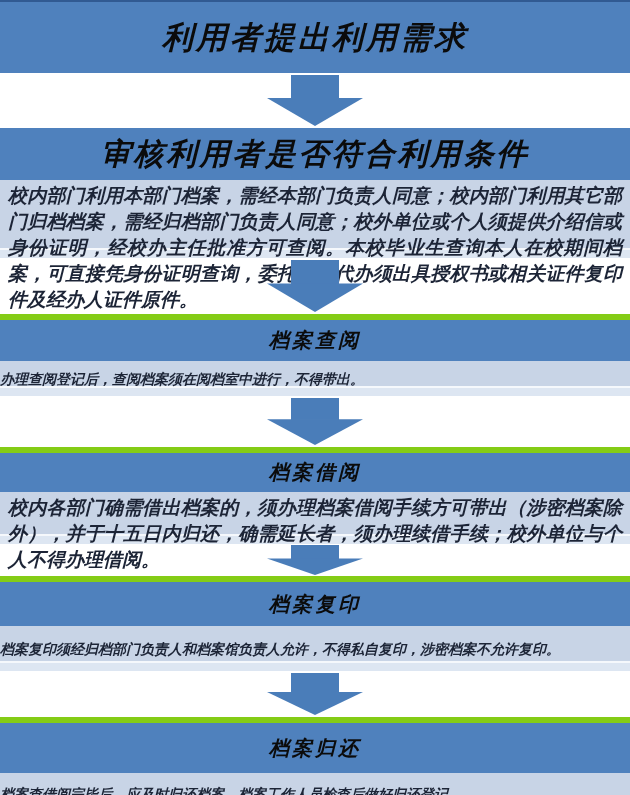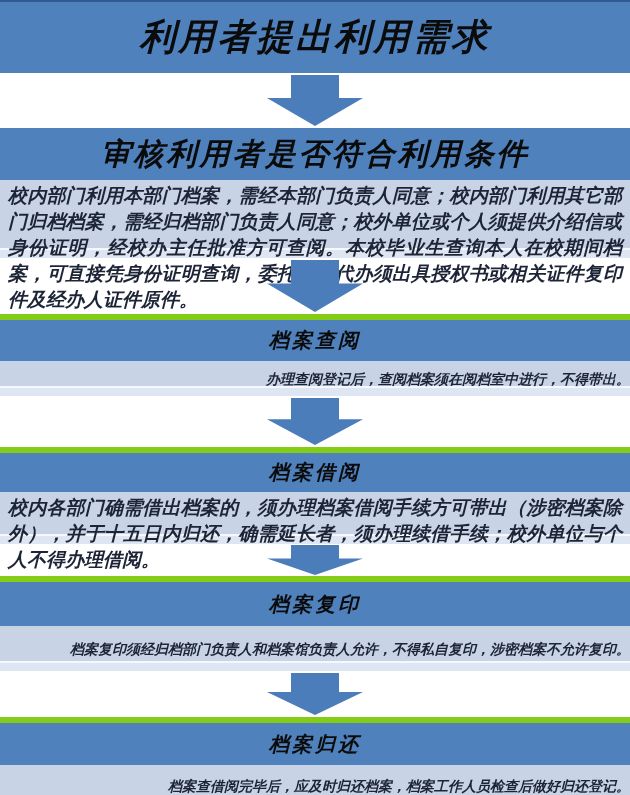--- a/index.html
+++ b/index.html
@@ -17,46 +17,46 @@
     display: flex;
     align-items: center;
     justify-content: center;
     background: #4f81bd;
     color: #0b0b0b;
     font-weight: bold;
     letter-spacing: 3px;
     font-style: italic;
     text-align: center;
   }
-  .banner.first { height: 73px; font-size: 36px; border-top: 2px solid #315a92; }
+  .banner.first { height: 73px; font-size: 31px; border-top: 2px solid #315a92; }
   .banner.b2 { height: 52px; font-size: 30px; }
   .banner.small { font-size: 20px; border-top: 6px solid #84cc16; text-align: center; }
   .b3 { height: 47px; }
   .b4 { height: 45px; }
   .b5 { height: 50px; }
-  .b6 { height: 48px; }
+  .b6 { height: 56px; }
   .body {
     background: linear-gradient(to bottom,
       #c8d4e6 0,
       #c8d4e6 calc(100% - 10px),
       #f5f8fc calc(100% - 10px),
       #f5f8fc calc(100% - 8px),
       #dde6f2 calc(100% - 8px),
       #dde6f2 100%);
     color: #1c2436;
     font-weight: bold;
     font-style: italic;
     font-size: 19px;
     line-height: 26px;
   }
   .body.left { text-align: justify; padding: 2px 8px 0 8px; }
   .body.center {
     display: flex;
     align-items: center;
-    justify-content: flex-end;
+    justify-content: flex-start;
     font-size: 14px;
     line-height: 18px;
     padding-bottom: 0;
     font-style: italic;
   }
   .body2 { height: 78px; }
   .body3 { height: 35px; }
   .body4 { height: 52px; }
   .body5 { height: 45px; }
   .body6 { height: 41px; }

